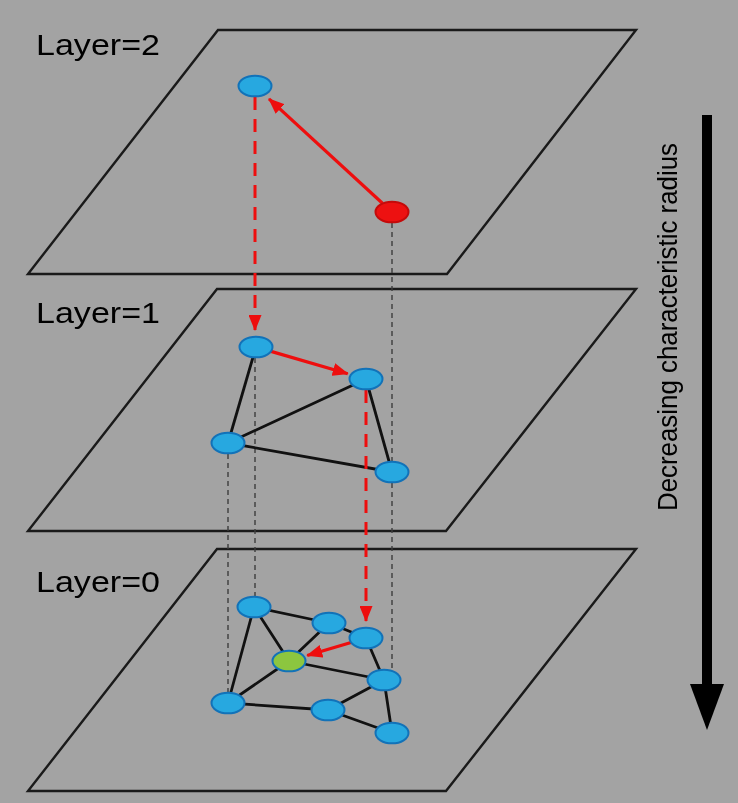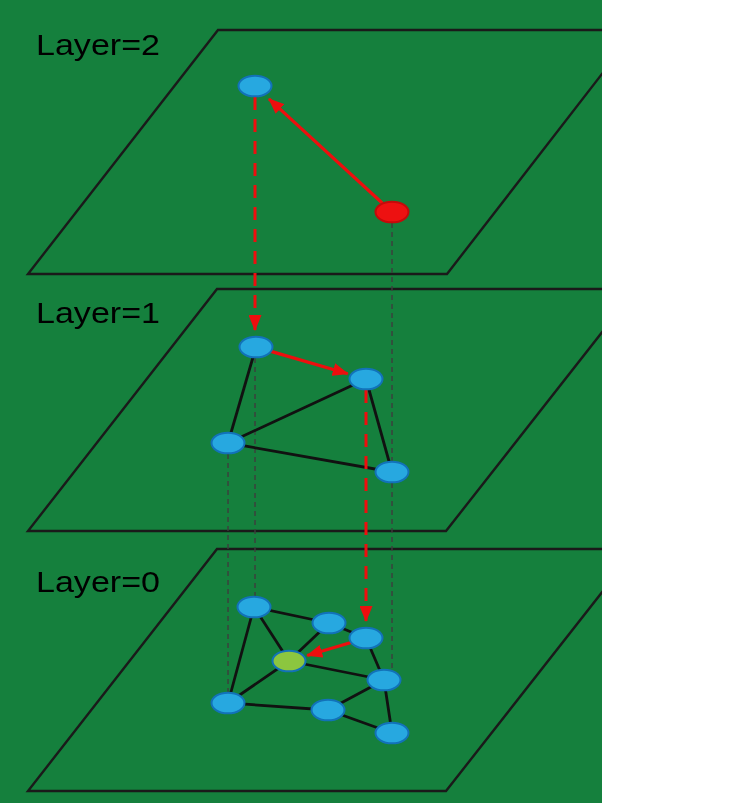--- a/index.html
+++ b/index.html
@@ -1,20 +1,20 @@
 <!DOCTYPE html>
 <html><head>
 <meta charset="utf-8">
 <style>
   html, body { margin: 0; padding: 0; background: #ffffff; }
   .canvas {
     position: relative;
-    width: 602px;
+    width: 738px;
     height: 803px;
-    background: #15803d;
+    background: #a3a3a3;
     font-family: "Liberation Sans", sans-serif;
     overflow: hidden;
   }
   svg text {
     font-family: "Liberation Sans", sans-serif;
     fill: #000000;
   }
   .layer-label { font-size: 30px; }
   .side-label  { font-size: 27px; }
 </style>

